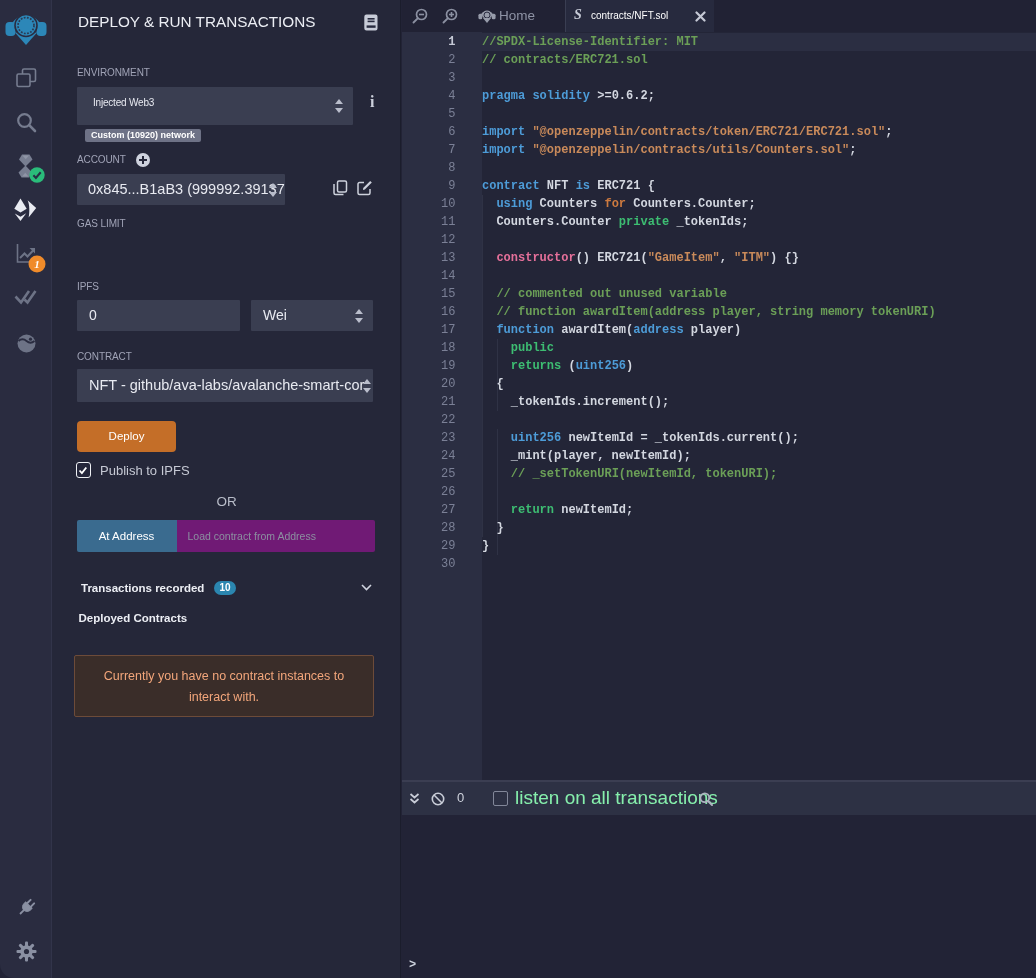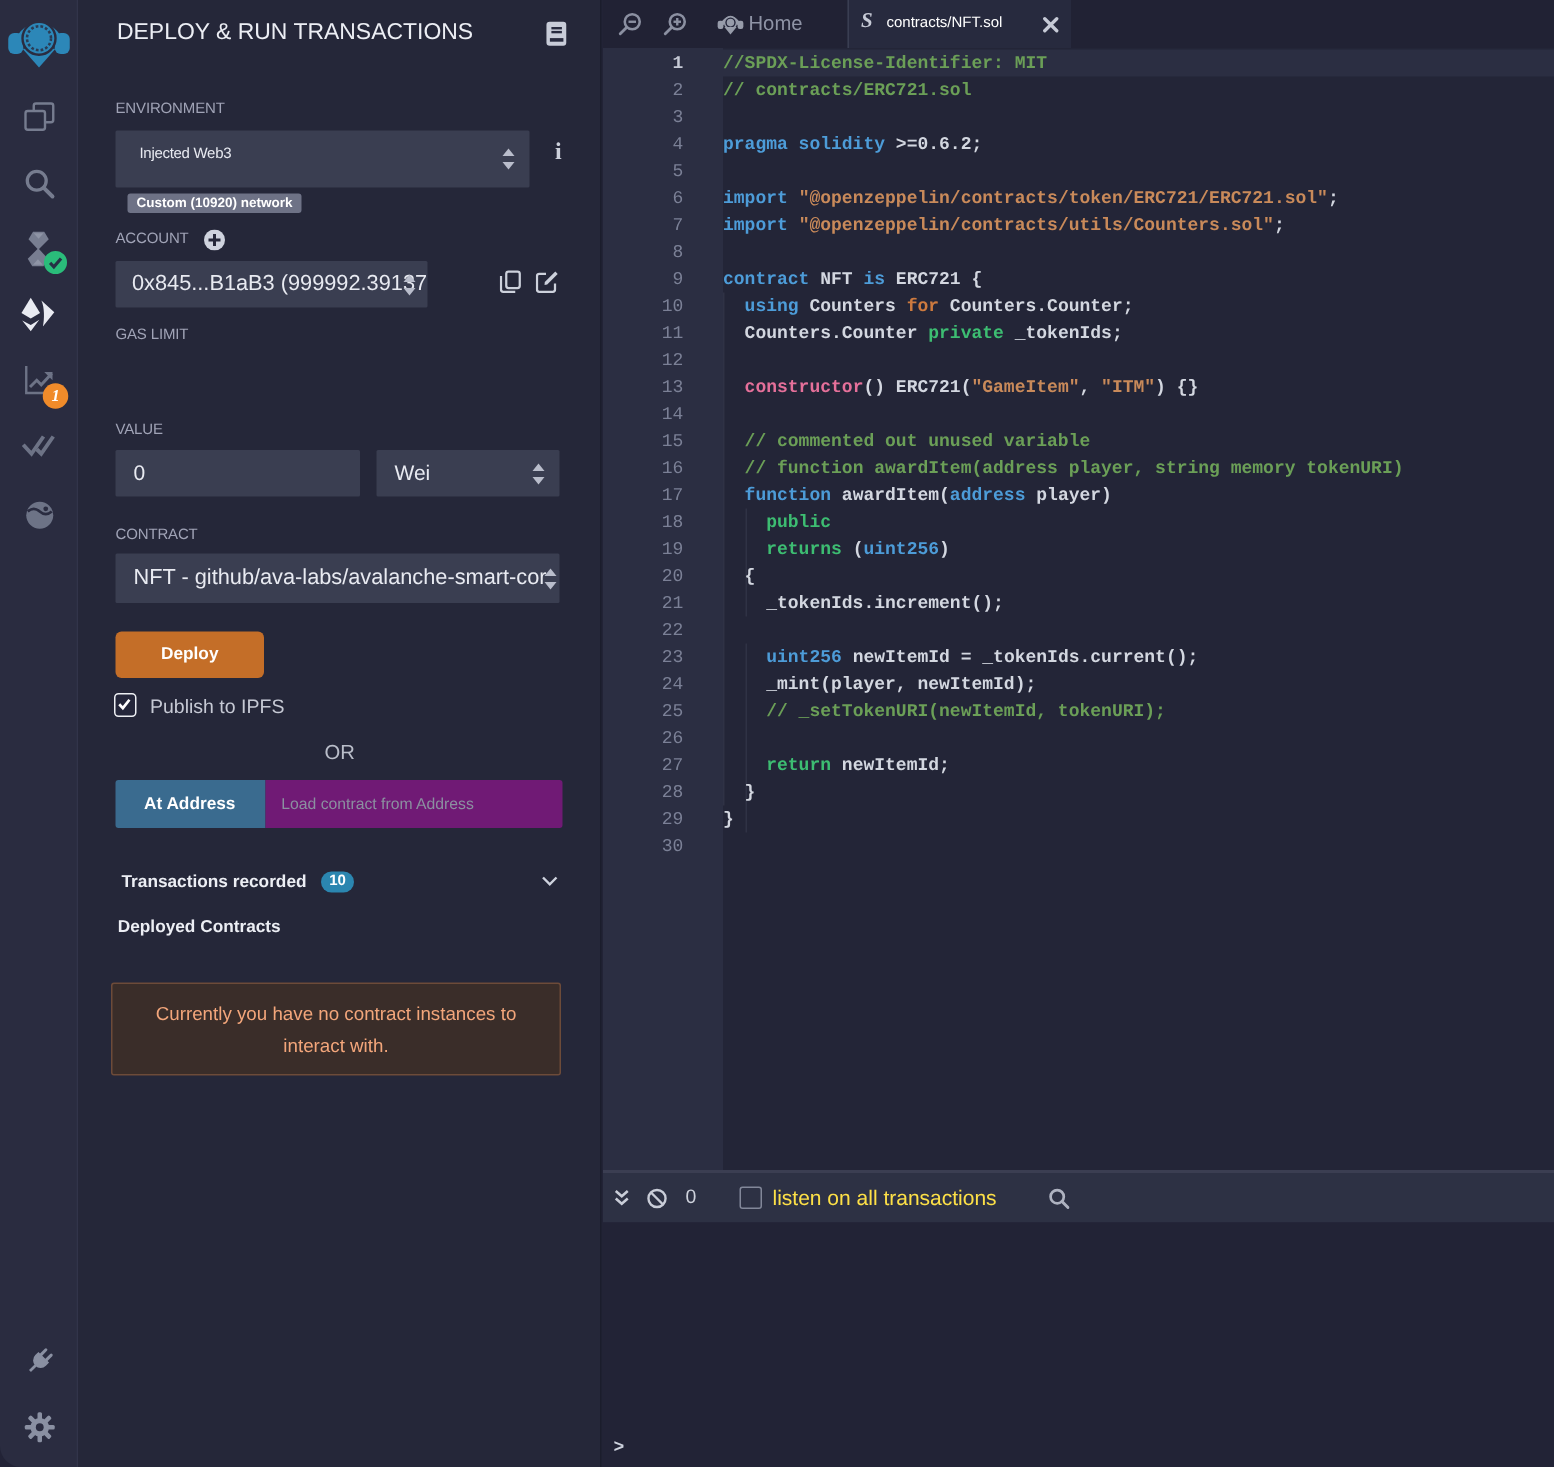--- a/index.html
+++ b/index.html
@@ -18,21 +18,21 @@
   background:#252739; border-right:1px solid #1b1d2c; }
 #panel .title { position:absolute; left:26px; top:13px; font-size:15.3px; color:#eceef4; }
 #panel .lbl { position:absolute; font-size:10px; color:#a0a3b6; letter-spacing:-0.1px; }
 .field { position:absolute; background:#3a3e51; border-radius:1px; color:#e8eaf1; }
 .caret { position:absolute; right:10px; top:50%; width:8px; height:14px; margin-top:-7px; }
 .caret:before, .caret:after { content:""; position:absolute; left:0; border-left:4px solid transparent; border-right:4px solid transparent; }
 .caret:before { top:0; border-bottom:5px solid #b9bdcb; }
 .caret:after { bottom:0; border-top:5px solid #b9bdcb; }
 .badge-net { position:absolute; left:33px; top:129px; height:13px; line-height:13px;
   background:#6e7286; color:#fff; font-size:9px; font-weight:bold; border-radius:2px; padding:0 6px; }
-.btn { position:absolute; border-radius:4px; color:#fff; font-weight:bold; font-size:13px; text-align:center; }
+.btn { position:absolute; border-radius:4px; color:#fff; font-weight:normal; font-size:13px; text-align:center; }
 .alert { position:absolute; left:22px; top:655px; width:300px; height:62px;
   background:#3a2d29; border:1px solid #6d4b39; border-radius:2px;
   color:#f3a67b; font-size:12.5px; line-height:21px; text-align:center; padding-top:10px; }
 
 
 #editor { position:absolute; left:402px; top:0; width:634px; height:780px; }
 #tabstrip { position:absolute; left:0; top:0; width:634px; height:32px; background:#212234; }
 #activetab { position:absolute; left:163px; top:0; width:149px; height:32px; background:#272a3e; border-left:1px solid #3a3e52; }
 #codewrap { position:absolute; left:0; top:32px; width:634px; height:748px; background:#232537; }
 #gutter { position:absolute; left:0; top:0; width:80px; height:748px; background:#2b2e42; }
@@ -90,21 +90,21 @@
       <rect x="4.5" y="1" width="9" height="11" rx="1.5" fill="none" stroke="#cdd1dc" stroke-width="1.5"></rect>
       <path d="M10.5 14.5 h-8 a1.5 1.5 0 0 1 -1.5 -1.5 v-9" fill="none" stroke="#cdd1dc" stroke-width="1.5"></path>
     </svg>
     <svg class="abs" style="left:305px; top:180px;" width="16" height="16" viewBox="0 0 16 16">
       <path d="M13 9 v4 a1.5 1.5 0 0 1 -1.5 1.5 h-9 a1.5 1.5 0 0 1 -1.5 -1.5 v-9 A1.5 1.5 0 0 1 2.5 2.5 H7" fill="none" stroke="#cdd1dc" stroke-width="1.5"></path>
       <path d="M6 10 l1.8 -0.4 7 -7 -1.6 -1.6 -7 7 z" fill="#cdd1dc"></path>
     </svg>
 
     <div class="lbl" style="left:25px; top:218px;">GAS LIMIT</div>
 
-    <div class="lbl" style="left:25px; top:281px;">VALUE</div>
+    <div class="lbl" style="left:25px; top:281px;">IPFS</div>
     <div class="field" style="left:25px; top:300px; width:163px; height:31px; font-size:14px; line-height:31px; padding-left:12px;">0</div>
     <div class="field" style="left:199px; top:300px; width:122px; height:31px; font-size:14px; line-height:31px; padding-left:12px;">Wei<span class="caret"></span></div>
 
     <div class="lbl" style="left:25px; top:351px;">CONTRACT</div>
     <div class="field" style="left:25px; top:369px; width:296px; height:33px; font-size:14.5px; line-height:33px; padding-left:12px; white-space:nowrap; overflow:hidden;">NFT - github/ava-labs/avalanche-smart-cor<span class="caret" style="right:2px;"></span></div>
 
     <div class="btn" style="left:25px; top:421px; width:99px; height:31px; line-height:31px; background:#c46e28; font-size:11.5px;">Deploy</div>
 
     <div class="abs" style="left:24px; top:462px; width:15px; height:16px; background:#24263a; border:1.5px solid #eef0f4; border-radius:3px;">
       <svg width="12" height="13" viewBox="0 0 12 13">
@@ -311,21 +311,21 @@
   <div id="tbar">
     <svg class="abs" style="left:7px; top:11px;" width="11" height="11" viewBox="0 0 11 11">
       <path d="M1.5 1 L5.5 4.5 9.5 1 M1.5 6 L5.5 9.5 9.5 6" fill="none" stroke="#c9cdd8" stroke-width="1.7"></path>
     </svg>
     <svg class="abs" style="left:29px; top:10px;" width="14" height="14" viewBox="0 0 14 14">
       <circle cx="7" cy="7" r="5.7" fill="none" stroke="#c9cdd8" stroke-width="1.6"></circle>
       <line x1="3" y1="3" x2="11" y2="11" stroke="#c9cdd8" stroke-width="1.6"></line>
     </svg>
     <div class="abs" style="left:55px; top:0; height:32px; line-height:32px; font-size:13px; color:#ced2dc;">0</div>
     <div class="abs" style="left:91px; top:9px; width:15px; height:15px; border:1px solid #828799; border-radius:2px;"></div>
-    <div class="abs" style="left:113px; top:0; height:44px; line-height:32px; font-size:14px; color:#fde047;">listen on all transactions</div>
+    <div class="abs" style="left:113px; top:0; height:44px; line-height:32px; font-size:19px; color:#86efac;">listen on all transactions</div>
     <svg class="abs" style="left:297px; top:10px;" width="14" height="14" viewBox="0 0 14 14">
       <circle cx="5.8" cy="5.8" r="4.4" fill="none" stroke="#aeb2c0" stroke-width="1.8"></circle>
       <line x1="9" y1="9" x2="13" y2="13" stroke="#aeb2c0" stroke-width="2" stroke-linecap="round"></line>
     </svg>
   </div>
   <div id="tcontent">
       <div id="prompt">&gt;</div>
     </div>
 
 </div>

